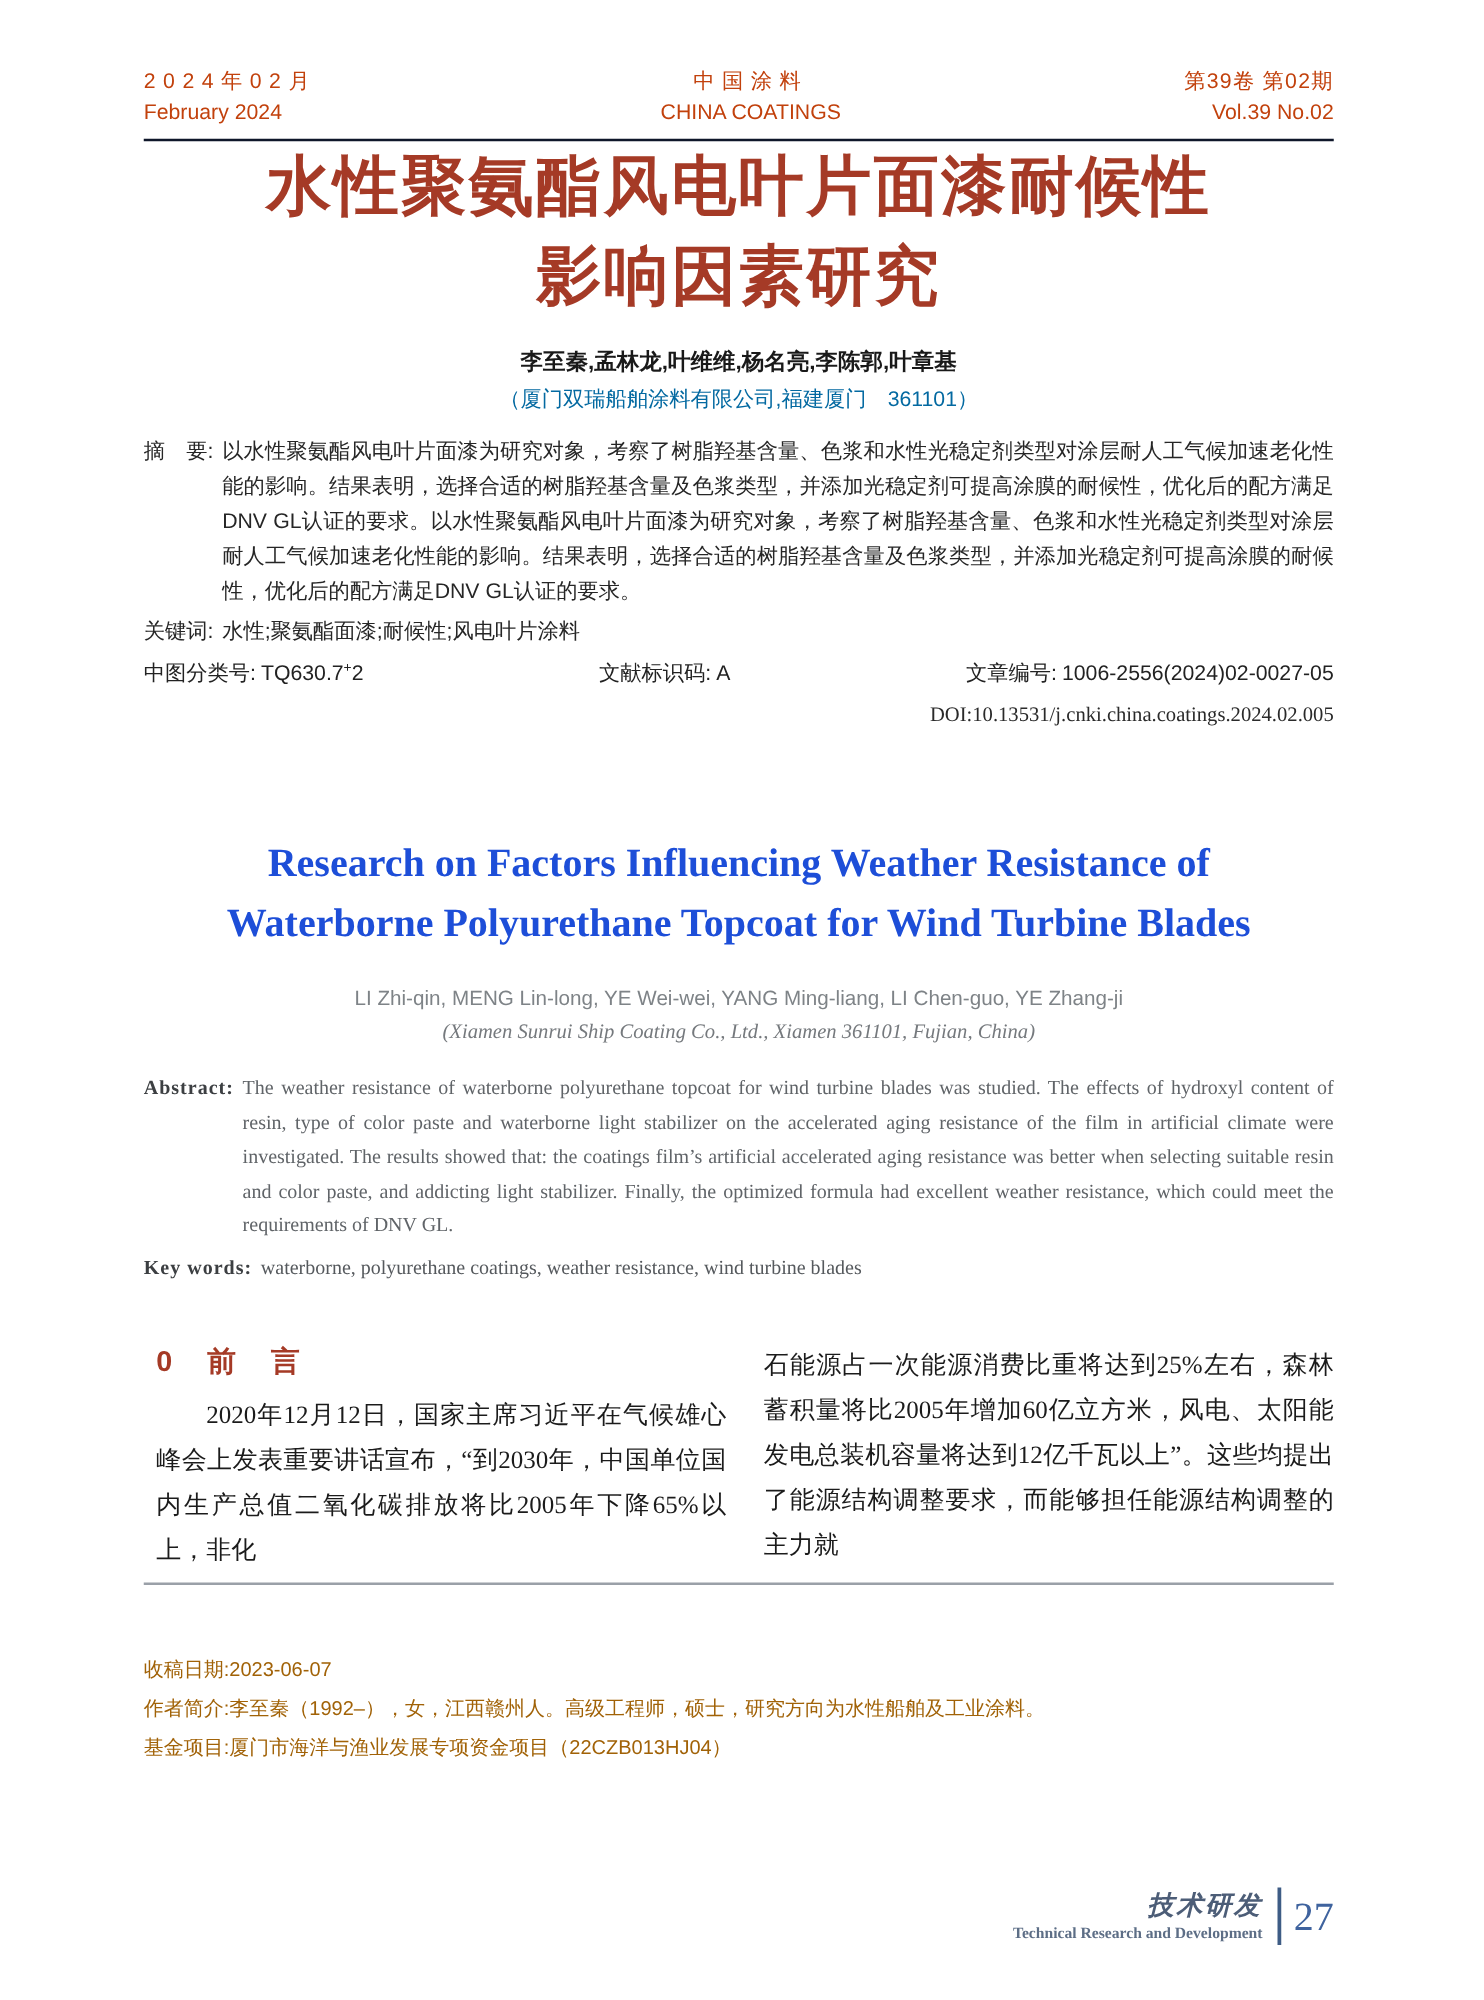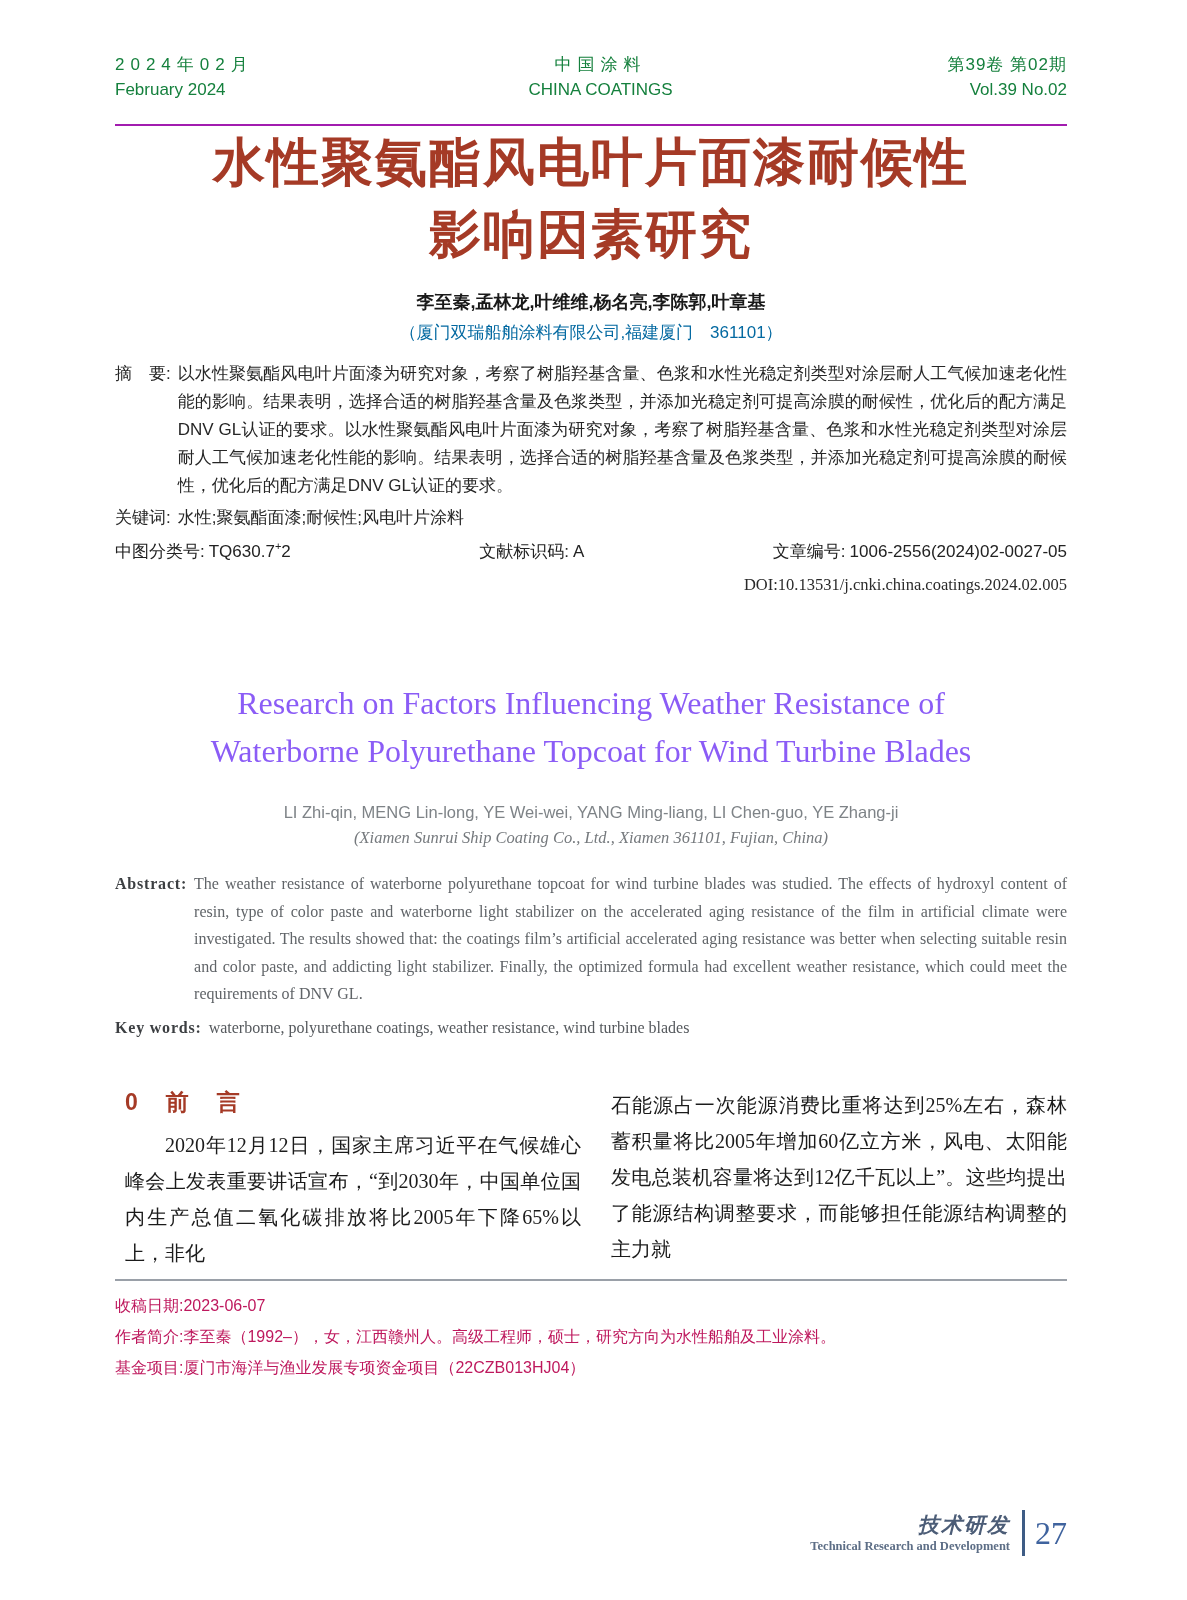--- a/index.html
+++ b/index.html
@@ -10,22 +10,22 @@
     color:#1e1e1e;
     position:relative;
     overflow:hidden;
   }
   .page { position:relative; width:1187px; height:1600px; background:#ffffff; }
   .content { padding:52px 120px 0 115px; }
 
   
   .journal-header {
     display:flex; justify-content:space-between; align-items:flex-end;
-    color:#15803d; font-size:17px; line-height:25px;
-    padding-bottom:22px; border-bottom:2px solid #a21caf;
+    color:#c2410c; font-size:17px; line-height:25px;
+    padding-bottom:9px; border-bottom:2px solid #0f172a;
   }
   .jh-left  { text-align:left; }
   .jh-center{ text-align:center; }
   .jh-right { text-align:right; }
   .jh-cn { letter-spacing:6px; }
   .jh-right .jh-cn { letter-spacing:1px; }
 
   
   .title-cn {
     text-align:center;
@@ -45,22 +45,22 @@
 
   .class-row { display:flex; justify-content:space-between; margin-top:8px; font-size:17px; color:#222; }
   .class-item .lbl { margin-right:4px; }
   sup.clc-sup { font-size:11px; vertical-align:super; line-height:0; }
 
   .doi-line { margin-top:12px; font-family:"Liberation Serif", serif; font-size:16.5px; color:#2a2a2a;text-align:right; }
 
   
   .title-en {
     margin-top:84px; text-align:center;
-    font-family:"Liberation Serif", serif; font-weight:normal;
-    color:#8b5cf6; font-size:32px; line-height:48px;
+    font-family:"Liberation Serif", serif; font-weight:bold;
+    color:#1d4ed8; font-size:32px; line-height:48px;
   }
   .authors-en { margin-top:28px; text-align:center; font-size:16.5px; color:#7e8387; }
   .affiliation-en {
     margin-top:6px; text-align:center;
     font-family:"Liberation Serif", serif; font-style:italic;
     font-size:16.5px; color:#75797d;
   }
   .abstract-en {
     margin-top:22px;
     font-family:"Liberation Serif", serif;
@@ -86,21 +86,21 @@
     font-family:"Liberation Sans", sans-serif;
     font-weight:bold; color:#a53a26;
     font-size:23px; line-height:30px; margin-bottom:10px;
   }
   .sec-num { margin-right:28px; }
   .sec-title { letter-spacing:28px; }
   .indent-para { text-indent:2em; }
 
   
   .footnote-rule { margin:8px 0 0 0; border-top:2px solid #9aa0a8; }
-  .footnotes { padding-top:9px; font-size:16px; line-height:31px; color:#be185d; }
+  .footnotes { padding-top:9px; font-size:16px; line-height:31px; color:#a16207;margin-top:44px; }
 
   
   .page-footer { position:absolute; right:120px; bottom:44px; display:flex; align-items:center; }
   .footer-labels { text-align:right; }
   .footer-cn { font-weight:bold; font-size:21px; letter-spacing:2px; color:#4c5d77; line-height:24px;font-style:italic; }
   .footer-en { font-family:"Liberation Serif", serif; font-weight:bold; font-size:12.5px; color:#5d6e86; margin-top:2px; }
   .footer-bar { width:3px; height:46px; background:#3e5c85; margin:0 10px 0 12px; }
   .footer-page { font-family:"Liberation Serif", serif; font-size:32px; color:#3f639e; }
 </style>
 </head>

